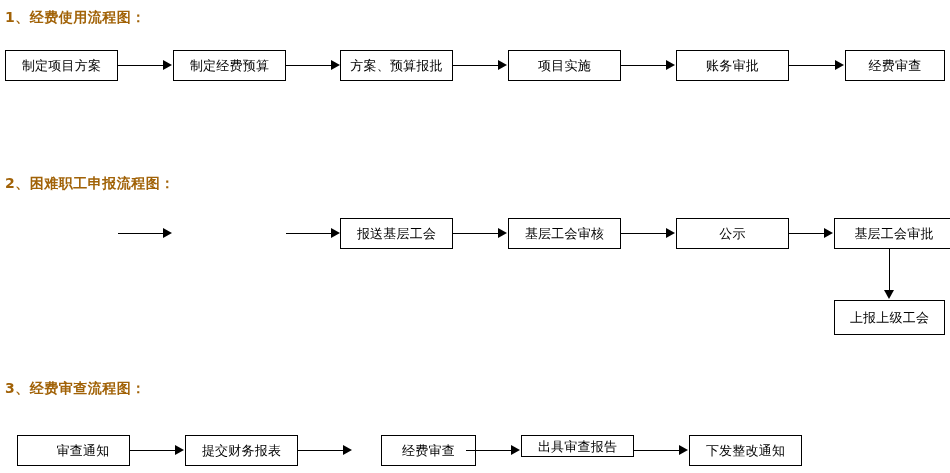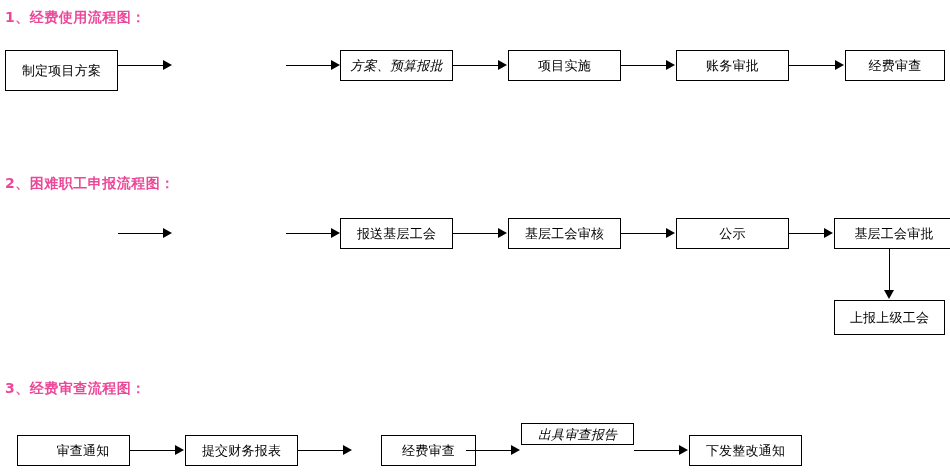--- a/index.html
+++ b/index.html
@@ -20,21 +20,21 @@
     overflow: hidden;
   }
 
   
   .section-heading {
     position: absolute;
     font-size: 14px;
     font-weight: bold;
     letter-spacing: 0.5px;
     white-space: nowrap;
-    color: #ec4899;
+    color: #a16207;
     line-height: 1;
   }
 
   
   .flow-box {
     position: absolute;
     box-sizing: border-box;
     border: 1px solid #000000;
     background: #ffffff;
     display: flex;
@@ -75,28 +75,29 @@
     border-top: 9px solid #000000;
   }
 </style>
 </head>
 <body>
 
 <div id="page">
 
   <div class="section-heading" style="left:5px; top:10px;">1、经费使用流程图：</div>
 
-  <div class="flow-box" style="left:5px; top:50px; width:113px; height:41px;">制定项目方案</div>
+  <div class="flow-box" style="left:5px; top:50px; width:113px; height:31px;">制定项目方案</div>
   <div class="connector-h" style="left:118px; top:65px; width:46px;"></div>
   <div class="arrowhead-r" style="left:163px; top:60px;"></div>
 
+  <div class="flow-box" style="left:173px; top:50px; width:113px; height:31px;">制定经费预算</div>
   <div class="connector-h" style="left:286px; top:65px; width:46px;"></div>
   <div class="arrowhead-r" style="left:331px; top:60px;"></div>
 
-  <div class="flow-box" style="left:340px; top:50px; width:113px; height:31px;font-style:italic;">方案、预算报批</div>
+  <div class="flow-box" style="left:340px; top:50px; width:113px; height:31px;">方案、预算报批</div>
   <div class="connector-h" style="left:453px; top:65px; width:46px;"></div>
   <div class="arrowhead-r" style="left:498px; top:60px;"></div>
 
   <div class="flow-box" style="left:508px; top:50px; width:113px; height:31px;">项目实施</div>
   <div class="connector-h" style="left:621px; top:65px; width:46px;"></div>
   <div class="arrowhead-r" style="left:666px; top:60px;"></div>
 
   <div class="flow-box" style="left:676px; top:50px; width:113px; height:31px;">账务审批</div>
   <div class="connector-h" style="left:789px; top:65px; width:47px;"></div>
   <div class="arrowhead-r" style="left:835px; top:60px;"></div>
@@ -137,19 +138,19 @@
   <div class="arrowhead-r" style="left:175px; top:445px;"></div>
 
   <div class="flow-box" style="left:185px; top:435px; width:113px; height:31px;">提交财务报表</div>
   <div class="connector-h" style="left:298px; top:450px; width:46px;"></div>
   <div class="arrowhead-r" style="left:343px; top:445px;"></div>
 
   <div class="flow-box" style="left:353px; top:435px; width:95px; height:31px;margin-left:28px;">经费审查</div>
   <div class="connector-h" style="left:466px; top:450px; width:46px;"></div>
   <div class="arrowhead-r" style="left:511px; top:445px;"></div>
 
-  <div class="flow-box" style="left:521px; top:423px; width:113px; height:22px;font-style:italic;">出具审查报告</div>
+  <div class="flow-box" style="left:521px; top:435px; width:113px; height:22px;">出具审查报告</div>
   <div class="connector-h" style="left:634px; top:450px; width:46px;"></div>
   <div class="arrowhead-r" style="left:679px; top:445px;"></div>
 
   <div class="flow-box" style="left:689px; top:435px; width:113px; height:31px;">下发整改通知</div>
 
 </div>
 
 </body></html>

